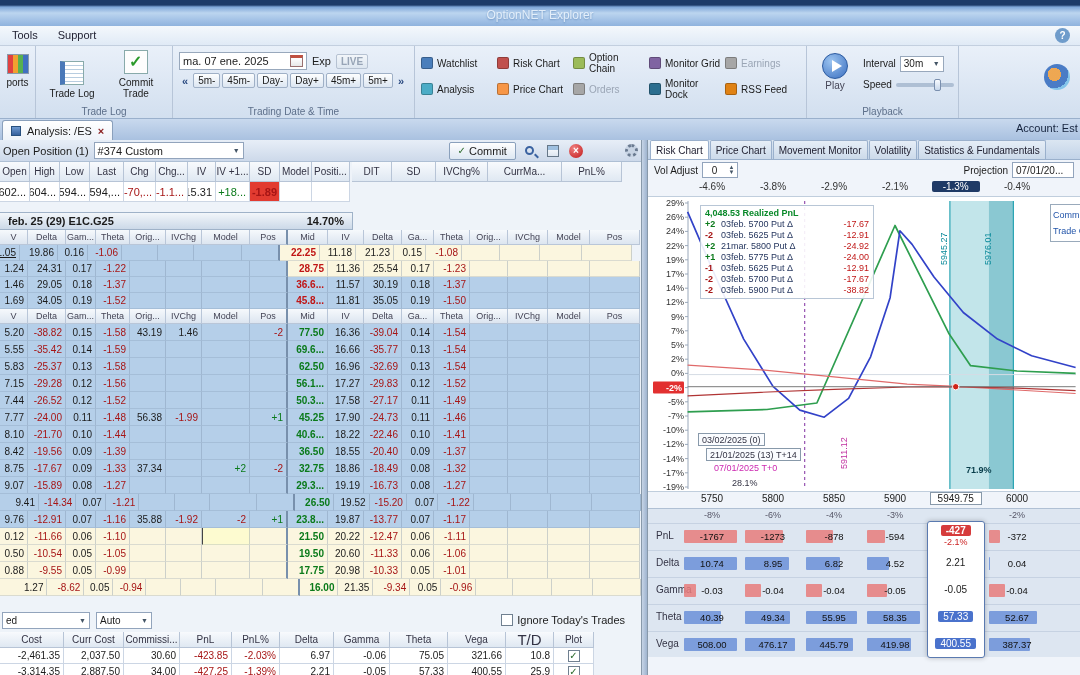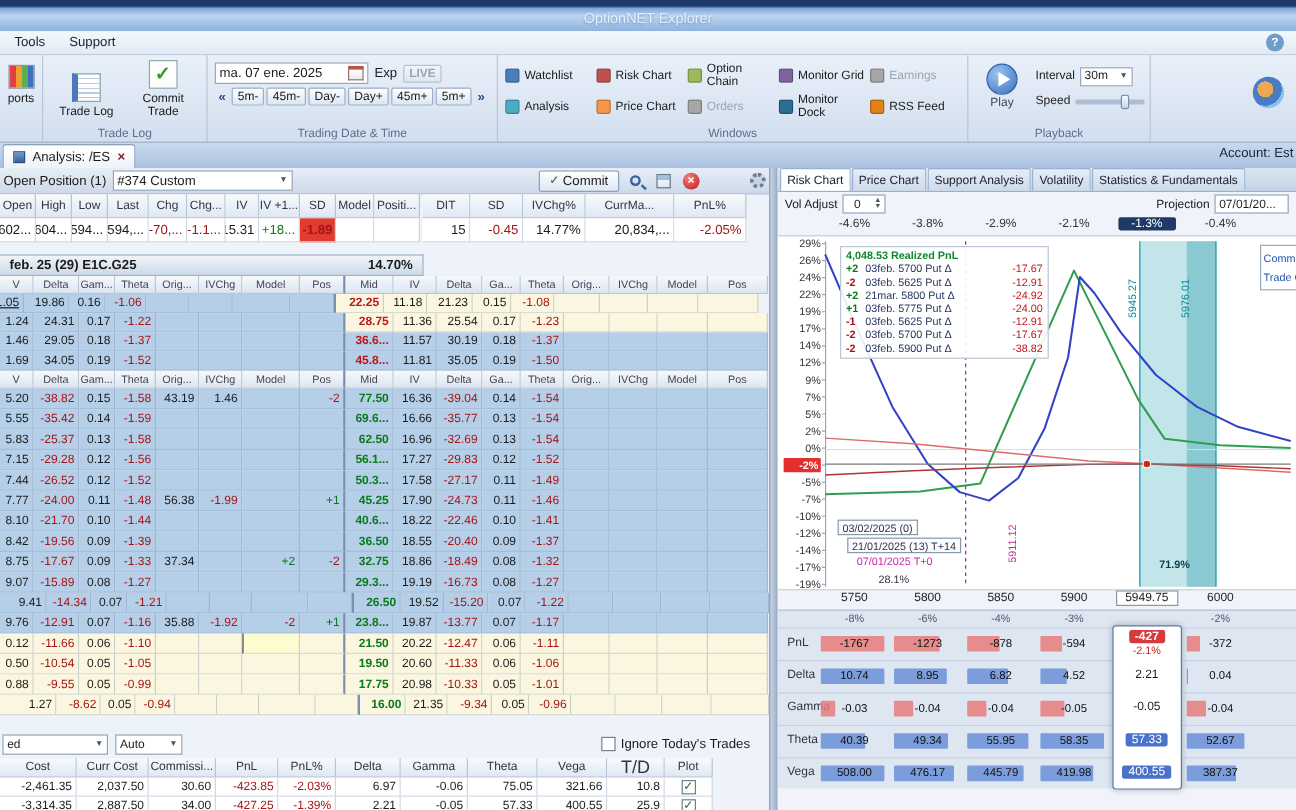--- a/index.html
+++ b/index.html
@@ -230,21 +230,20 @@
         </div>
         <div class="wtog">
           <span class="wicon" style="background: rgb(44, 110, 143);"></span>
           <span>Monitor Dock</span>
         </div>
         <div class="wtog">
           <span class="wicon" style="background: rgb(224, 130, 20);"></span>
           <span>RSS Feed</span>
         </div>
       </div>
-    <div class="rlabel">Windows</div>
   </div>
   <div class="rgroup g-playback">
     <div class="playwrap">
       <div class="playbtn">
           <span class="ptri"></span>
         </div>
       <span class="playlabel">Play</span>
     </div>
     <div class="pbrows">
       <div class="pbrow">
@@ -328,27 +327,20 @@
       </div>
     </div>
   <div id="sumR">
       <div class="srow">
         <div class="scell shc" style="width: 40px;">DIT</div>
         <div class="scell shc" style="width: 44px;">SD</div>
         <div class="scell shc" style="width: 52px;">IVChg%</div>
         <div class="scell shc" style="width: 74px;">CurrMa...</div>
         <div class="scell shc" style="width: 60px;">PnL%</div>
       </div>
-      <div class="srow">
-        <div class="scell svc" style="width: 40px;">15</div>
-        <div class="scell svc neg" style="width: 44px;">-0.45</div>
-        <div class="scell svc" style="width: 52px;">14.77%</div>
-        <div class="scell svc" style="width: 74px;">20,834,...</div>
-        <div class="scell svc neg" style="width: 60px;">-2.05%</div>
-      </div>
     </div>
   <div id="chain">
       <div class="sechdr">
         <div class="sh" style="width: 353px; border-left: none;">
           <span>feb. 25 (29) E1C.G25</span>
           <span>14.70%</span>
         </div>
       </div>
       <div class="chrow">
         <div class="hc" style="width: 28px;">V</div>
@@ -829,21 +821,21 @@
       </div>
     </div>
 </div>
 
 <div class="split abs"></div>
 
 <div class="rpanel abs">
   <div class="rtabs" id="rtabs">
       <div class="rtab active">Risk Chart</div>
       <div class="rtab">Price Chart</div>
-      <div class="rtab">Support Analysis</div>
+      <div class="rtab">Movement Monitor</div>
       <div class="rtab">Volatility</div>
       <div class="rtab">Statistics &amp; Fundamentals</div>
     </div>
   <div class="volrow">
     <span>Vol Adjust</span>
     <div class="spin">
       <span class="spinval">0</span>
       <span class="arrs">
           <span>▲</span>
           <span>▼</span>

